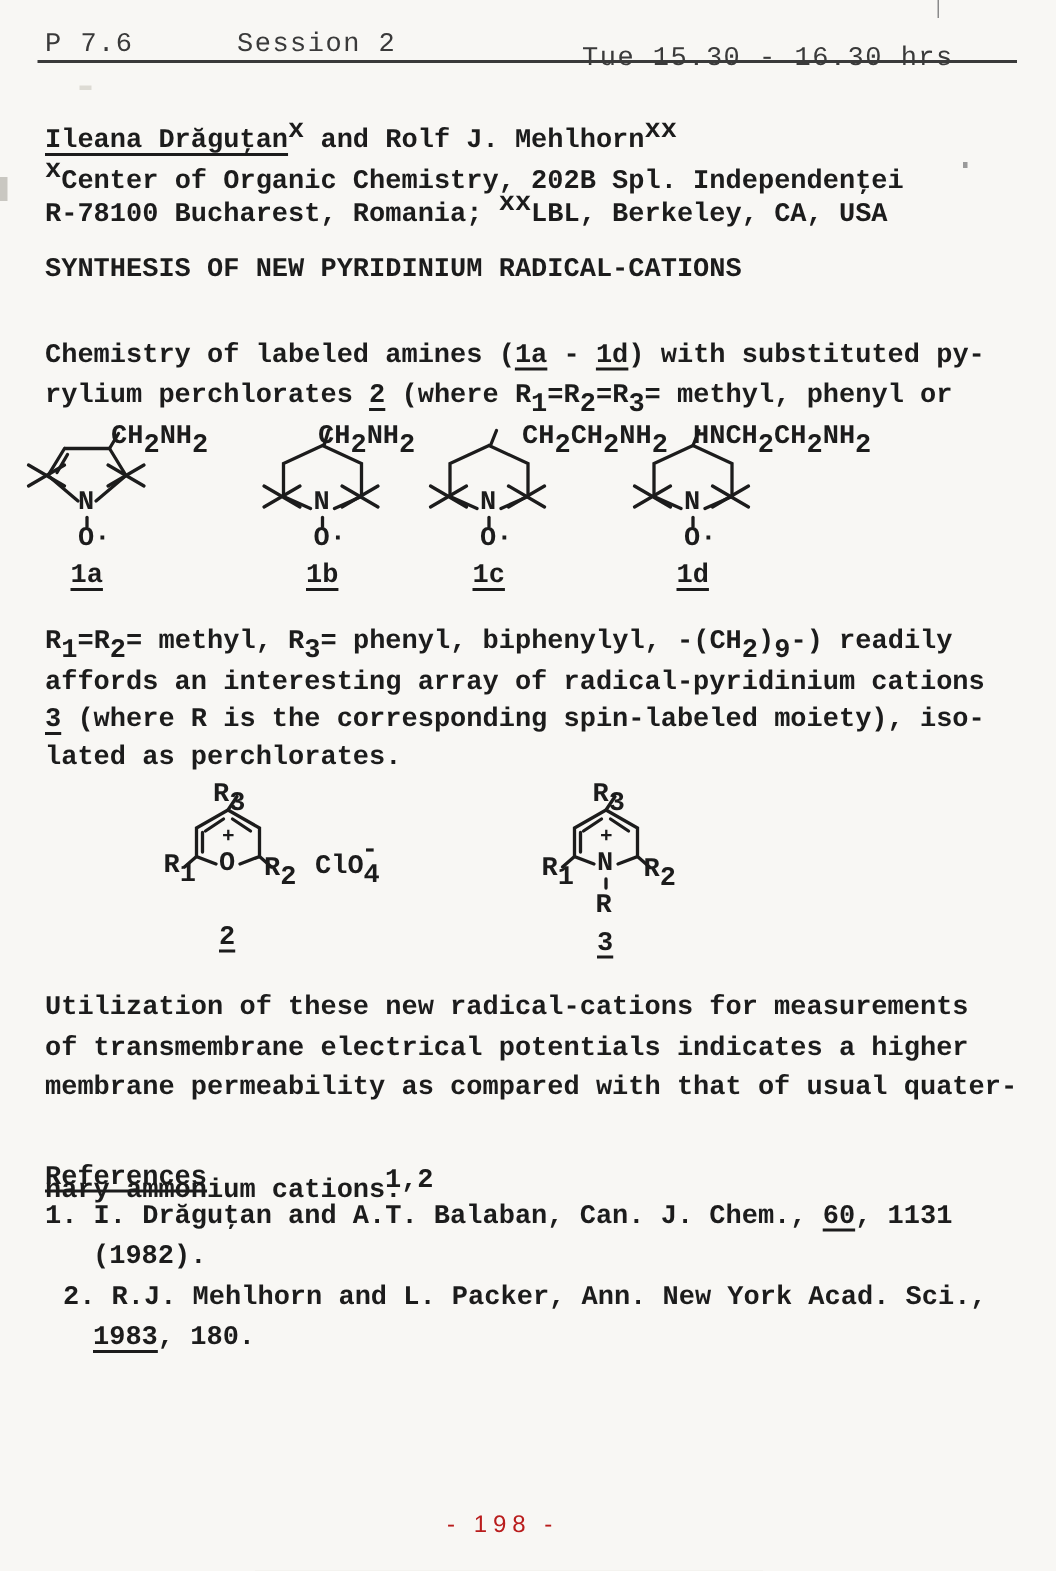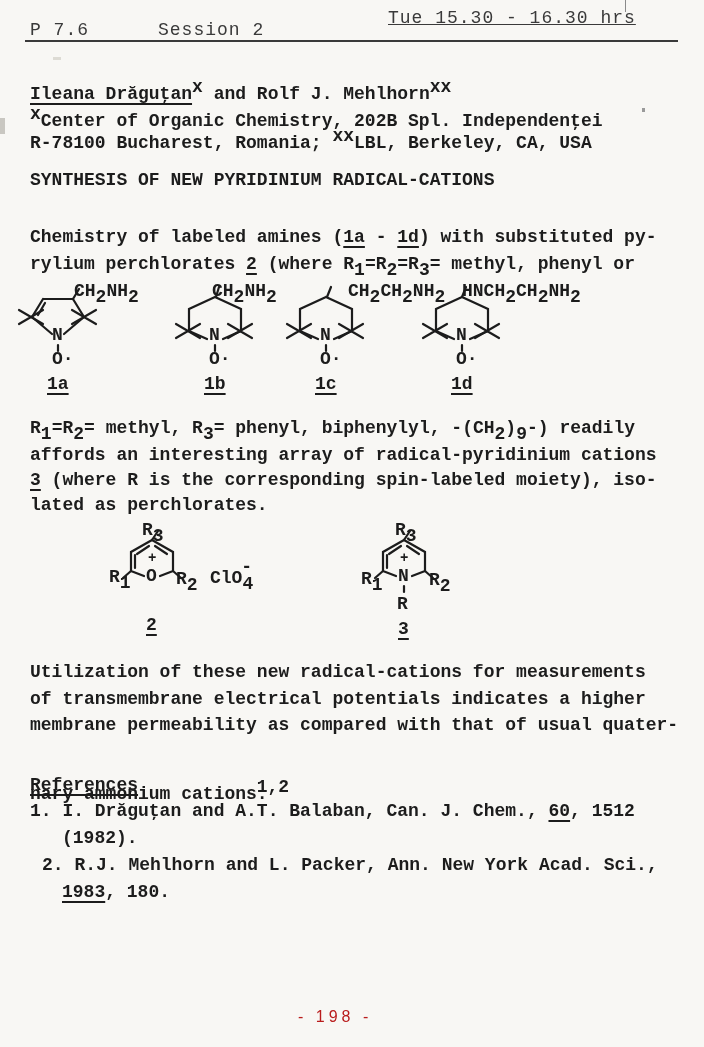--- a/index.html
+++ b/index.html
@@ -99,21 +99,21 @@
       <path class="bond" d="M404 540 L410 531"></path>
       <path class="bond" d="M383 571 L375 578"></path>
       <path class="bond" d="M425 571 L433 578"></path>
       <path class="bond" d="M404 586 L404 592"></path>
     </g>
   </svg>
 
   <div id="lines">
       <div class="line hdr" style="left: 30px; top: 20px;"><span class="seg-n">P 7.6</span></div>
       <div class="line hdr" style="left: 158px; top: 20px;"><span class="seg-n">Session 2</span></div>
-      <div class="line hdr" style="left: 388px; top: 8px; text-decoration: underline;"><span class="seg-n">Tue 15.30 - 16.30 hrs</span></div>
+      <div class="line hdr" style="left: 388px; top: 29px;"><span class="seg-n">Tue 15.30 - 16.30 hrs</span></div>
       <div class="line" style="left: 30px; top: 84px;"><span class="seg-u">Ileana Drăguţan</span><span class="seg-sup">x</span><span class="seg-n"> and Rolf J. Mehlhorn</span><span class="seg-sup">xx</span></div>
       <div class="line" style="left: 30px; top: 111px;"><span class="seg-sup">x</span><span class="seg-n">Center of Organic Chemistry, 202B Spl. Independenţei</span></div>
       <div class="line" style="left: 30px; top: 133px;"><span class="seg-n">R-78100 Bucharest, Romania; </span><span class="seg-sup">xx</span><span class="seg-n">LBL, Berkeley, CA, USA</span></div>
       <div class="line" style="left: 30px; top: 170px;"><span class="seg-n">SYNTHESIS OF NEW PYRIDINIUM RADICAL-CATIONS</span></div>
       <div class="line" style="left: 30px; top: 227px;"><span class="seg-n">Chemistry of labeled amines (</span><span class="seg-u">1a</span><span class="seg-n"> - </span><span class="seg-u">1d</span><span class="seg-n">) with substituted py-</span></div>
       <div class="line" style="left: 30px; top: 254px;"><span class="seg-n">rylium perchlorates </span><span class="seg-u">2</span><span class="seg-n"> (where R</span><span class="seg-sub">1</span><span class="seg-n">=R</span><span class="seg-sub">2</span><span class="seg-n">=R</span><span class="seg-sub">3</span><span class="seg-n">= methyl, phenyl or</span></div>
       <div class="line" style="left: 74px; top: 281px;"><span class="seg-n">CH</span><span class="seg-sub">2</span><span class="seg-n">NH</span><span class="seg-sub">2</span></div>
       <div class="line" style="left: 212px; top: 281px;"><span class="seg-n">CH</span><span class="seg-sub">2</span><span class="seg-n">NH</span><span class="seg-sub">2</span></div>
       <div class="line" style="left: 348px; top: 281px;"><span class="seg-n">CH</span><span class="seg-sub">2</span><span class="seg-n">CH</span><span class="seg-sub">2</span><span class="seg-n">NH</span><span class="seg-sub">2</span></div>
       <div class="line" style="left: 462px; top: 281px;"><span class="seg-n">HNCH</span><span class="seg-sub">2</span><span class="seg-n">CH</span><span class="seg-sub">2</span><span class="seg-n">NH</span><span class="seg-sub">2</span></div>
@@ -145,21 +145,21 @@
       <div class="line" style="left: 398px; top: 566px;"><span class="seg-n">N</span></div>
       <div class="line" style="left: 361px; top: 569px;"><span class="seg-n">R</span><span class="seg-sub">1</span></div>
       <div class="line" style="left: 429px; top: 570px;"><span class="seg-n">R</span><span class="seg-sub">2</span></div>
       <div class="line" style="left: 397px; top: 594px;"><span class="seg-n">R</span></div>
       <div class="line" style="left: 398px; top: 619px;"><span class="seg-u">3</span></div>
       <div class="line" style="left: 30px; top: 662px;"><span class="seg-n">Utilization of these new radical-cations for measurements</span></div>
       <div class="line" style="left: 30px; top: 689px;"><span class="seg-n">of transmembrane electrical potentials indicates a higher</span></div>
       <div class="line" style="left: 30px; top: 715px;"><span class="seg-n">membrane permeability as compared with that of usual quater-</span></div>
       <div class="line" style="left: 30px; top: 784px;"><span class="seg-n">nary ammonium cations.</span><span class="seg-sup seg-tuck">1,2</span></div>
       <div class="line" style="left: 30px; top: 775px;"><span class="seg-u">References</span></div>
-      <div class="line" style="left: 30px; top: 801px;"><span class="seg-n">1. I. Drăguţan and A.T. Balaban, Can. J. Chem., </span><span class="seg-u">60</span><span class="seg-n">, 1512</span></div>
+      <div class="line" style="left: 30px; top: 801px;"><span class="seg-n">1. I. Drăguţan and A.T. Balaban, Can. J. Chem., </span><span class="seg-u">60</span><span class="seg-n">, 1131</span></div>
       <div class="line" style="left: 62px; top: 828px;"><span class="seg-n">(1982).</span></div>
       <div class="line" style="left: 30px; top: 855px; margin-left: 12px;"><span class="seg-n">2. R.J. Mehlhorn and L. Packer, Ann. New York Acad. Sci.,</span></div>
       <div class="line" style="left: 62px; top: 882px;"><span class="seg-u">1983</span><span class="seg-n">, 180.</span></div>
     </div>
 
   <div class="footer">- 198 -</div>
 
   <div class="speck" style="left:625px;top:0;width:1px;height:12px;background:#8a8a8a;"></div>
   <div class="speck" style="left:642px;top:108px;width:3px;height:4px;background:#9a9a9a;"></div>
   <div class="speck" style="left:0;top:118px;width:5px;height:16px;background:#c9c7c1;"></div>

